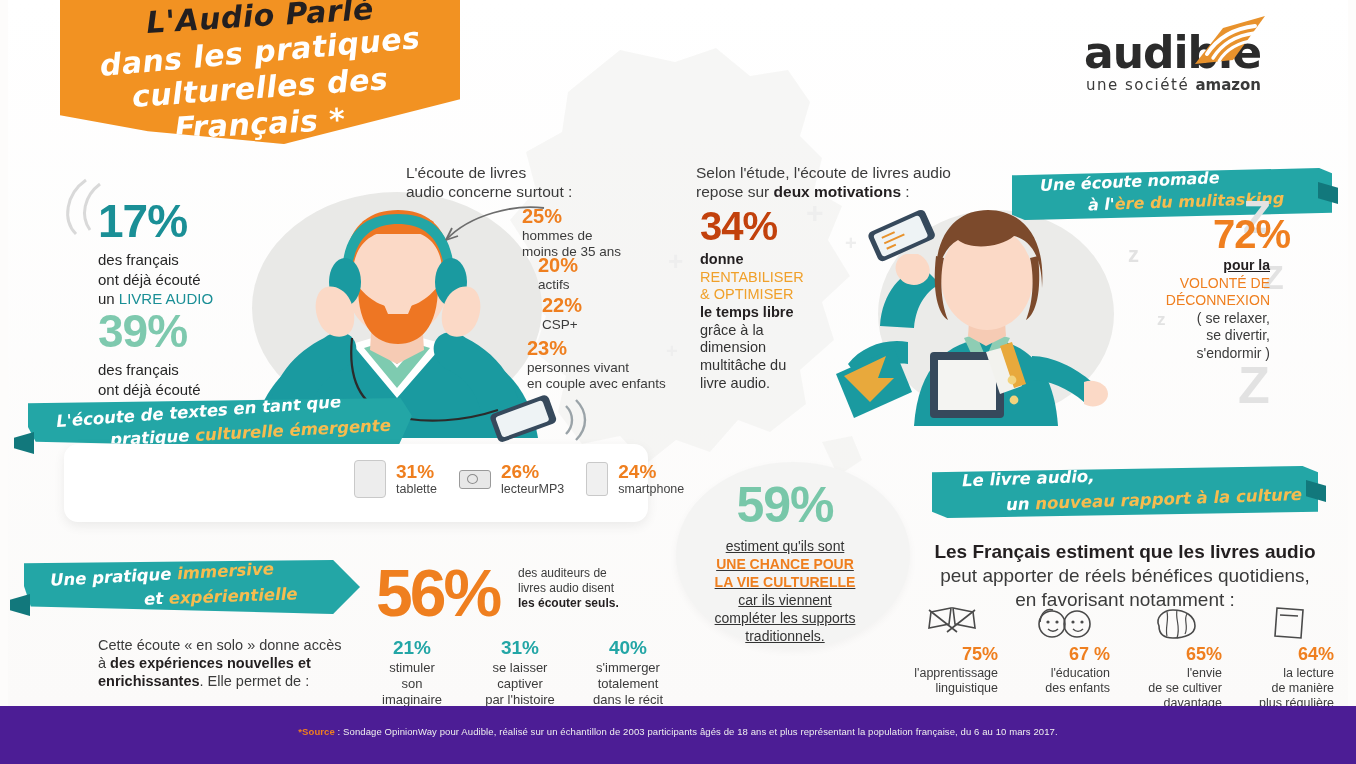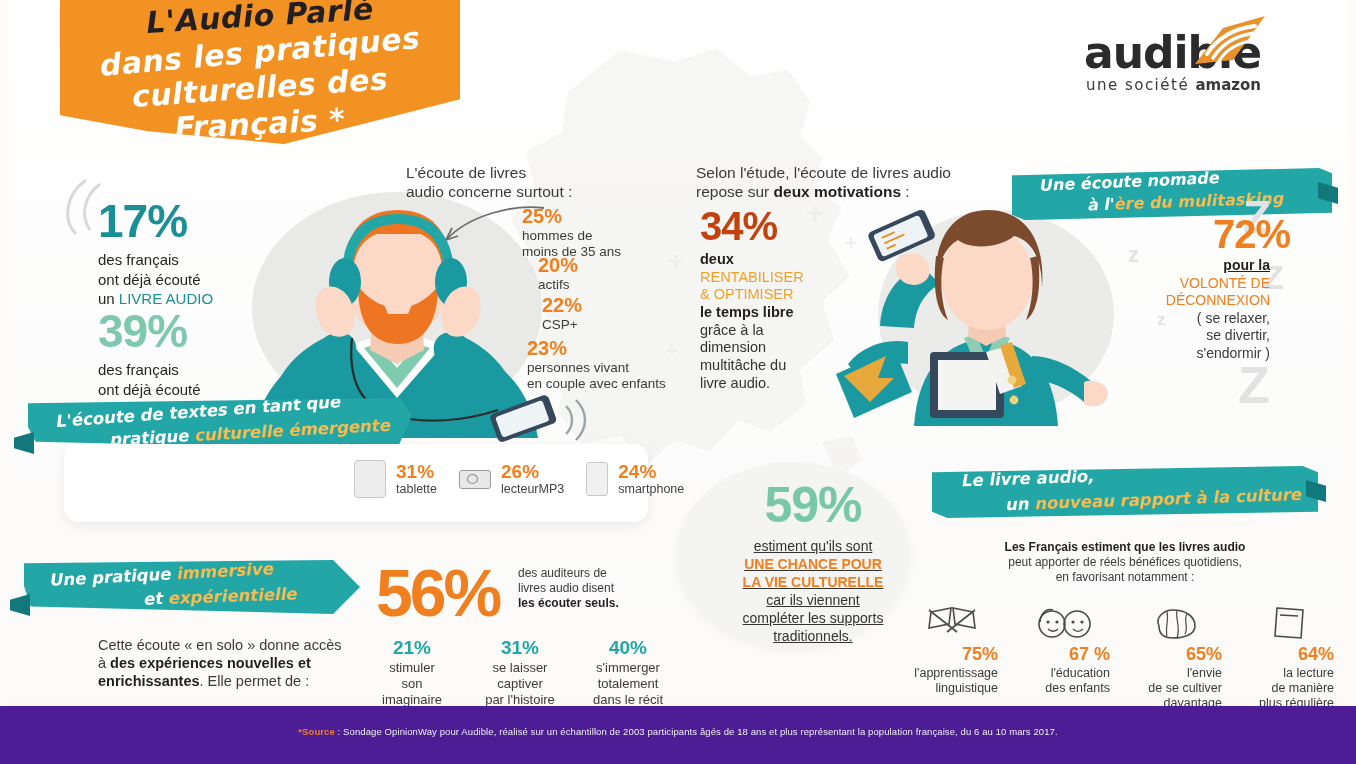--- a/index.html
+++ b/index.html
@@ -254,21 +254,21 @@
   </div>
 
   <div class="abs lead" style="left:696px;top:163px;width:340px;">
     <div>Selon l'étude, l'écoute de livres audio</div>
     <div><span>repose sur </span><b>deux motivations</b><span> :</span></div>
   </div>
 
   <div class="abs" style="left:700px;top:206px;width:140px;">
     <div class="big34">34%</div>
     <div class="b34txt">
-      <div class="bk">deux</div>
+      <div class="bk">donne</div>
       <div class="o">RENTABILISER</div>
       <div class="o">&amp; OPTIMISER</div>
       <div class="bk">le temps libre</div>
       <div>grâce à la</div>
       <div>dimension</div>
       <div>multitâche du</div>
       <div>livre audio.</div>
     </div>
   </div>
 
@@ -409,21 +409,21 @@
       <div class="t-n">31%</div>
       <div class="t-c"><span>se laisser</span><br><span>captiver</span><br><span>par l'histoire</span></div>
     </div>
     <div style="width:88px;text-align:center;">
       <div class="t-n">40%</div>
       <div class="t-c"><span>s'immerger</span><br><span>totalement</span><br><span>dans le récit</span></div>
     </div>
   </div>
 
   <div class="oval"></div>
-  <div class="abs" style="left:696px;top:480px;width:234px;text-align:center;">
+  <div class="abs" style="left:668px;top:480px;width:234px;text-align:center;">
     <div class="big59">59%</div>
     <div class="txt59">
       <div>estiment qu'ils sont</div>
       <div class="o">UNE CHANCE POUR</div>
       <div class="o">LA VIE CULTURELLE</div>
       <div>car ils viennent</div>
       <div>compléter les supports</div>
       <div>traditionnels.</div>
     </div>
   </div>
@@ -431,21 +431,21 @@
   <div class="ribbon" style="left:932px;top:466px;width:386px;height:52px;
        clip-path:polygon(0% 12%,96% 0%,100% 12%,100% 88%,4% 100%,0% 88%);">
     <div class="rtxt">
       <span class="ln" style="left:30px;top:3px;font-size:16.5px;transform:rotate(-2deg);">Le livre audio,</span>
       <span class="ln" style="left:74px;top:24px;font-size:16.5px;transform:rotate(-2deg);"><span>un </span><span class="acc">nouveau rapport à la culture</span></span>
     </div>
   </div>
   <div class="tail" style="left:1306px;top:480px;clip-path:polygon(0 0,100% 26%,100% 100%,0 74%);"></div>
 
   <div class="abs" style="left:900px;top:540px;width:450px;text-align:center;">
-    <div class="lead" style="font-size:12px;">
+    <div class="lead" style="font-size:19px;">
       <div><b>Les Français estiment que les livres audio</b></div>
       <div>peut apporter de réels bénéfices quotidiens,</div>
       <div>en favorisant notamment :</div>
     </div>
   </div>
 
   <div class="abs quad" style="left:906px;top:598px;">
     <div class="qi">
       <div class="ico">
         <svg width="58" height="34" viewBox="0 0 58 34">

